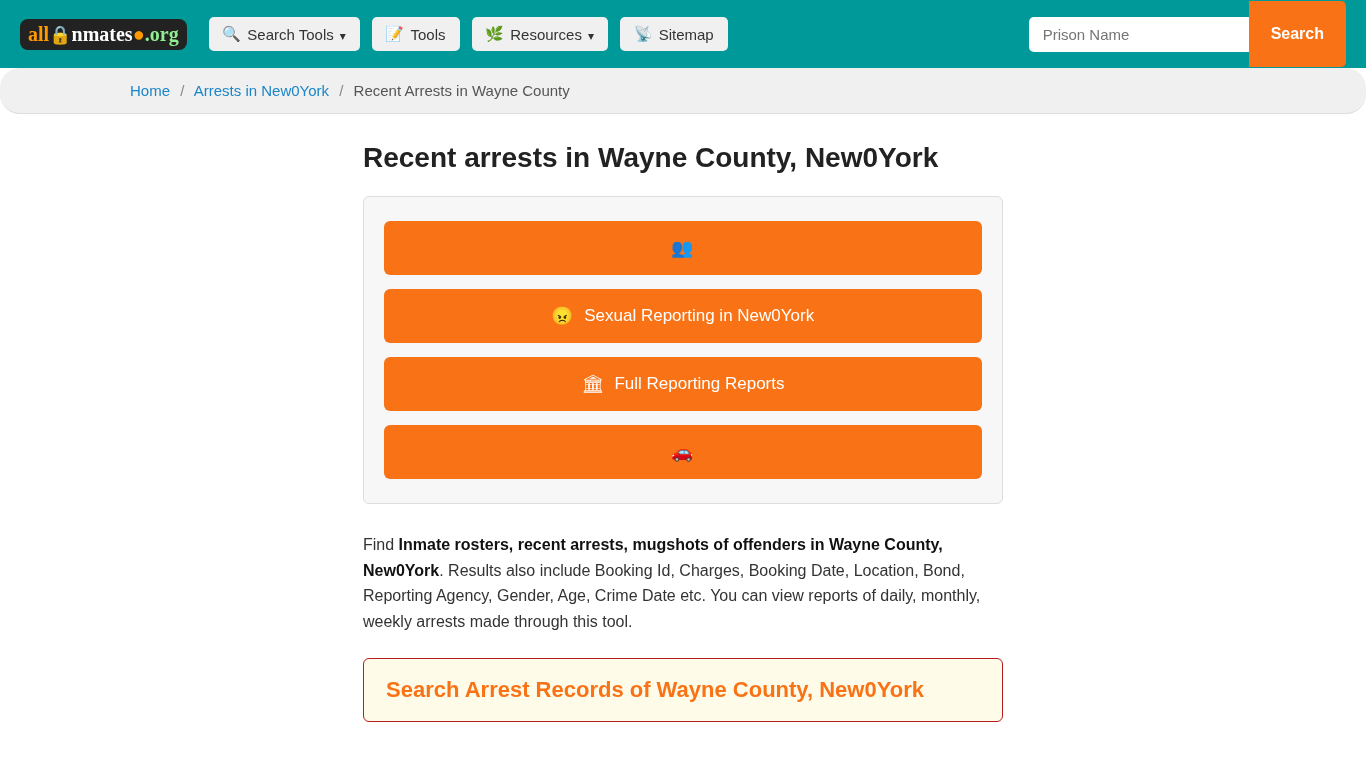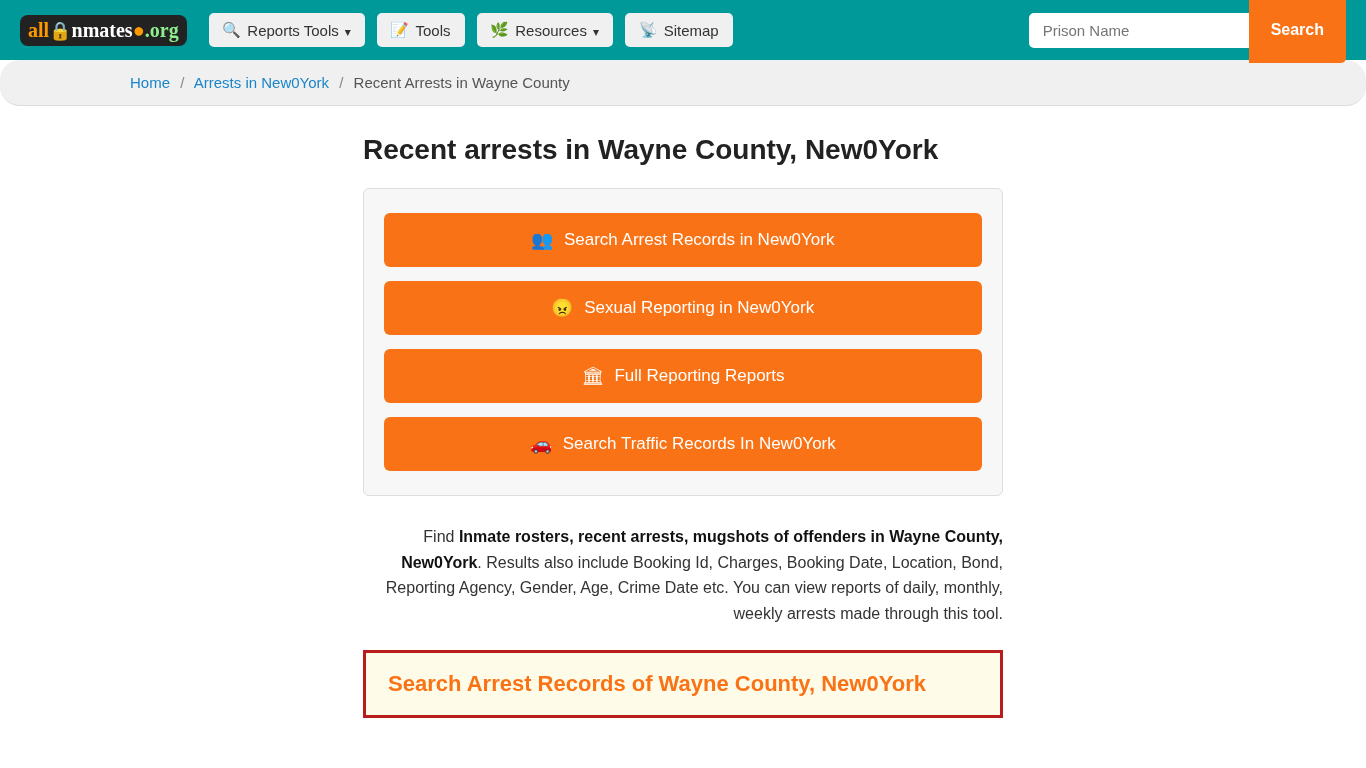--- a/index.html
+++ b/index.html
@@ -5,21 +5,21 @@
     * { box-sizing: border-box; margin: 0; padding: 0; }
     body { font-family: Arial, sans-serif; background: #fff; color: #333; font-size: 16px; }
 
     
     .header {
       background-color: #009999;
       padding: 10px 20px;
       display: flex;
       align-items: center;
       gap: 12px;
-      height: 60px;
+      height: 68px;
     }
     .logo-container {
       display: flex;
       align-items: center;
       margin-right: 10px;
     }
     .logo-box {
       background: #222;
       border-radius: 8px;
       padding: 4px 8px;
@@ -139,29 +139,28 @@
 
     .action-icon { font-size: 18px; }
 
     
     .description {
       font-size: 16px;
       color: #333;
       line-height: 1.6;
       max-width: 760px;
       margin-bottom: 24px;
-      text-align: right;
     }
     .description strong { color: #111; }
 
     
     .bottom-section {
       background: #fefbe8;
-      border: 3px solid #b91c1c;
-      border-radius: 0;
+      border: 1px solid #b91c1c;
+      border-radius: 6px;
       padding: 18px 22px;
       max-width: 760px;
     }
     .bottom-title {
       color: #f97316;
       font-size: 22px;
       font-weight: bold;
     }
 
     
@@ -174,21 +173,21 @@
   <div class="logo-container">
     <div class="logo-box">
       <span class="logo-text">
         <span class="all">all</span><span style="color:#f90;font-size:18px;">🔒</span><span class="inmates">nmates</span><span style="color:#f90;">●</span><span class="org">.org</span>
       </span>
     </div>
   </div>
 
   <button class="nav-btn">
     <span>🔍</span>
-    <span>Reports Tools</span>
+    <span>Search Tools</span>
     <span class="chevron"></span>
   </button>
 
   <button class="nav-btn">
     <span>📝</span>
     <span>Tools</span>
   </button>
 
   <button class="nav-btn">
     <span>🌿</span>
@@ -220,36 +219,34 @@
 </div>
 
 <div class="main-content">
 
   <h1 class="page-title">Recent arrests in Wayne County, New0York</h1>
 
   <div class="action-card">
 
     <button class="action-btn">
       <span class="action-icon">👥</span>
-      <span>Search Arrest Records in New0York</span>
     </button>
 
     <button class="action-btn">
       <span class="action-icon">😠</span>
       <span>Sexual Reporting in New0York</span>
     </button>
 
     <button class="action-btn">
       <span class="action-icon">🏛</span>
       <span>Full Reporting Reports</span>
     </button>
 
     <button class="action-btn">
       <span class="action-icon">🚗</span>
-      <span>Search Traffic Records In New0York</span>
     </button>
 
   </div>
 
   <p class="description">
     <span>Find </span><strong>Inmate rosters, recent arrests, mugshots of offenders in Wayne County, New0York</strong><span>. Results also include Booking Id, Charges, Booking Date, Location, Bond, Reporting Agency, Gender, Age, Crime Date etc. You can view reports of daily, monthly, weekly arrests made through this tool.</span>
   </p>
 
   <div class="bottom-section">
     <div class="bottom-title">Search Arrest Records of Wayne County, New0York</div>

